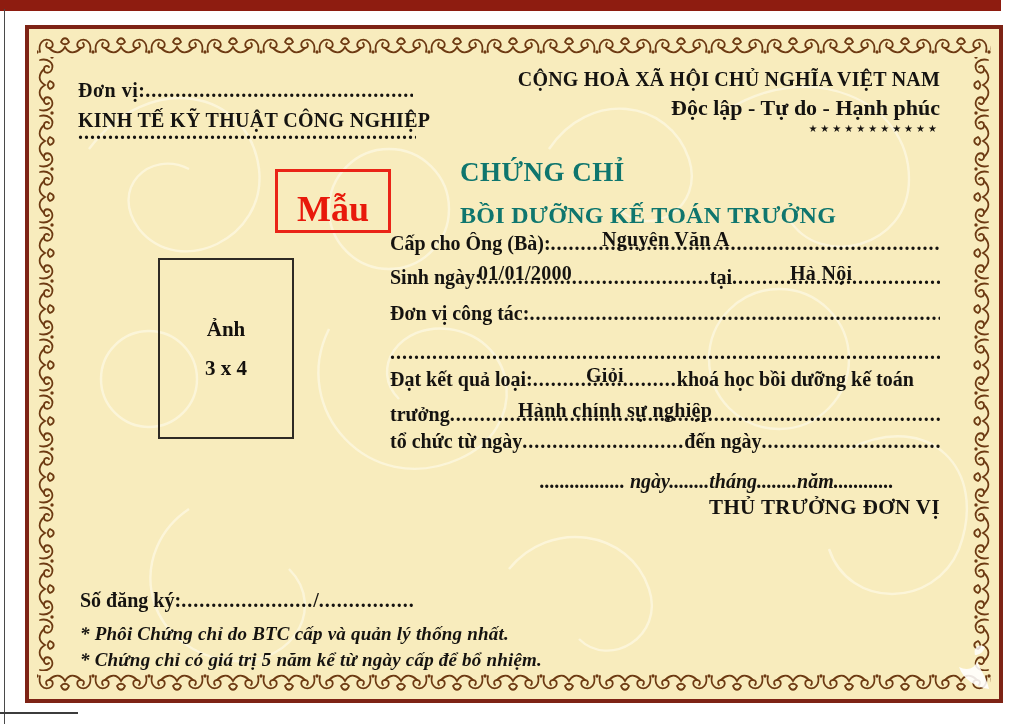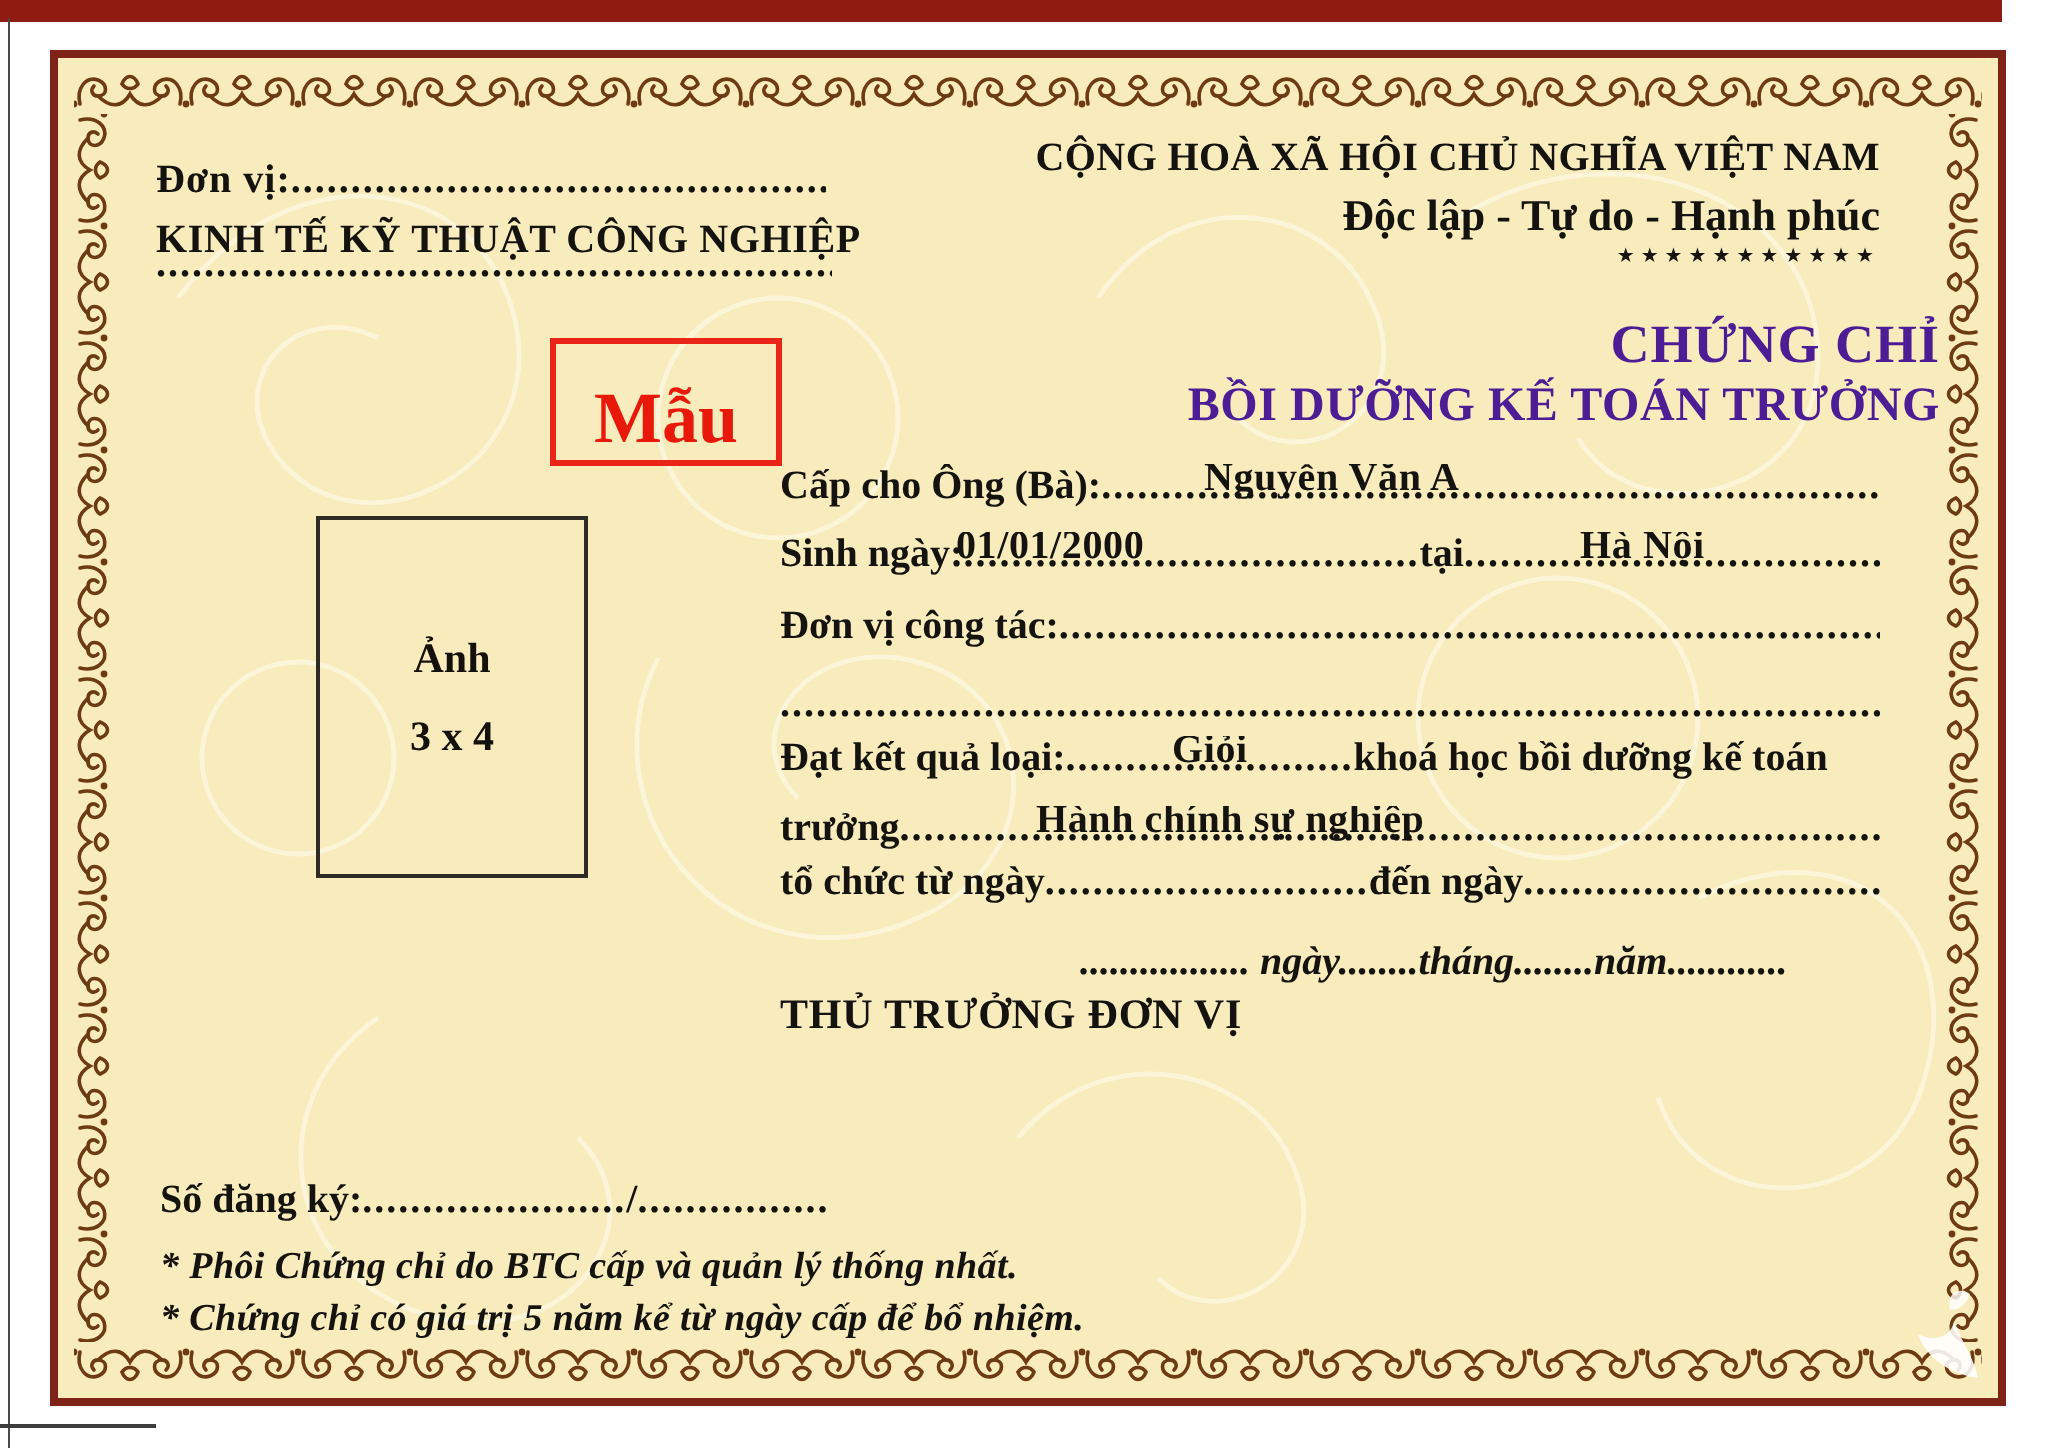--- a/index.html
+++ b/index.html
@@ -43,44 +43,44 @@
   .nat .stars{font-family:"DejaVu Sans",sans-serif;font-size:10px;letter-spacing:3px;margin-top:2px;color:#171411;}
 
   
   .mau{
     position:absolute;left:246px;top:140px;width:110px;height:58px;
     border:3px solid #ea2417;display:flex;align-items:flex-end;justify-content:center;
     color:#e8190b;font-size:36px;font-weight:bold;background:transparent;
   }
 
   
-  .title{position:absolute;left:431px;top:128px;width:510px;text-align:right;color:#4c1d95;}
+  .title{position:absolute;left:431px;top:128px;width:510px;text-align:left;color:#0f766e;}
   .title .t1{font-size:27px;font-weight:bold;letter-spacing:.5px;}
-  .title .t2{font-size:24px;font-weight:bold;margin-top:2px;letter-spacing:.3px;}
+  .title .t2{font-size:24px;font-weight:bold;margin-top:14px;letter-spacing:.3px;}
 
   
   .photo{
     position:absolute;left:129px;top:229px;width:132px;height:177px;
     border:2px solid #2e2a24;display:flex;flex-direction:column;align-items:center;justify-content:center;gap:14px;
     font-weight:bold;font-size:21px;color:#14110d;background:transparent;
   }
 
   
   .fields{position:absolute;left:361px;top:0;width:550px;font-size:20px;font-weight:bold;}
   .fline{position:absolute;left:0;width:550px;height:30px;white-space:nowrap;overflow:hidden;}
   .fl1{top:203px;} .fl2{top:237px;} .fl3{top:273px;} .fl4{top:312px;}
   .fl5{top:339px;} .fl6{top:374px;} .fl7{top:401px;} .fl8{top:441px;} .fl9{top:466px;}
   .fval{position:absolute;top:-4px;font-weight:bold;letter-spacing:.3px;}
   .v-recipient{left:212px;}
   .v-birthdate{left:88px;}
   .v-birthplace{left:400px;}
   .v-result{left:196px;}
   .v-course{left:128px;}
   .fl8{font-style:italic;padding-left:150px;width:400px;}
-  .fl9{text-align:left;font-size:21px;letter-spacing:.4px;}
+  .fl9{text-align:right;font-size:21px;letter-spacing:.4px;}
 
   
   .footer{position:absolute;left:51px;top:560px;width:560px;}
   .footer .reg{font-size:20px;font-weight:bold;white-space:nowrap;height:30px;}
   .footer .note{font-size:19px;font-weight:bold;font-style:italic;margin-top:4px;letter-spacing:.2px;}
 
   .fold{position:absolute;right:8px;bottom:8px;z-index:3;opacity:.95;}
 </style>
 </head>
 <body>

